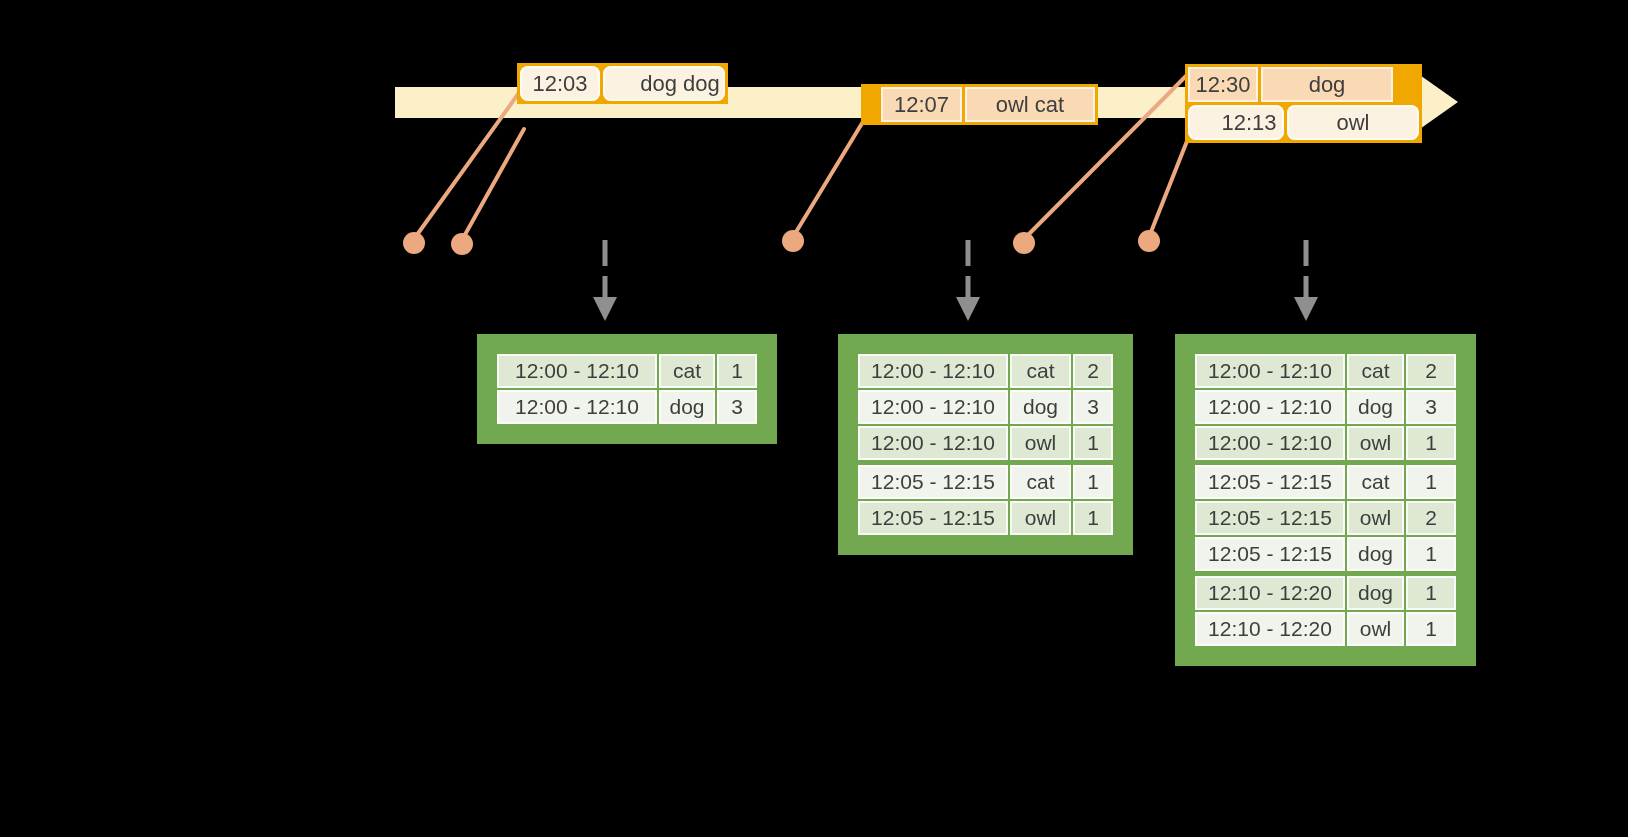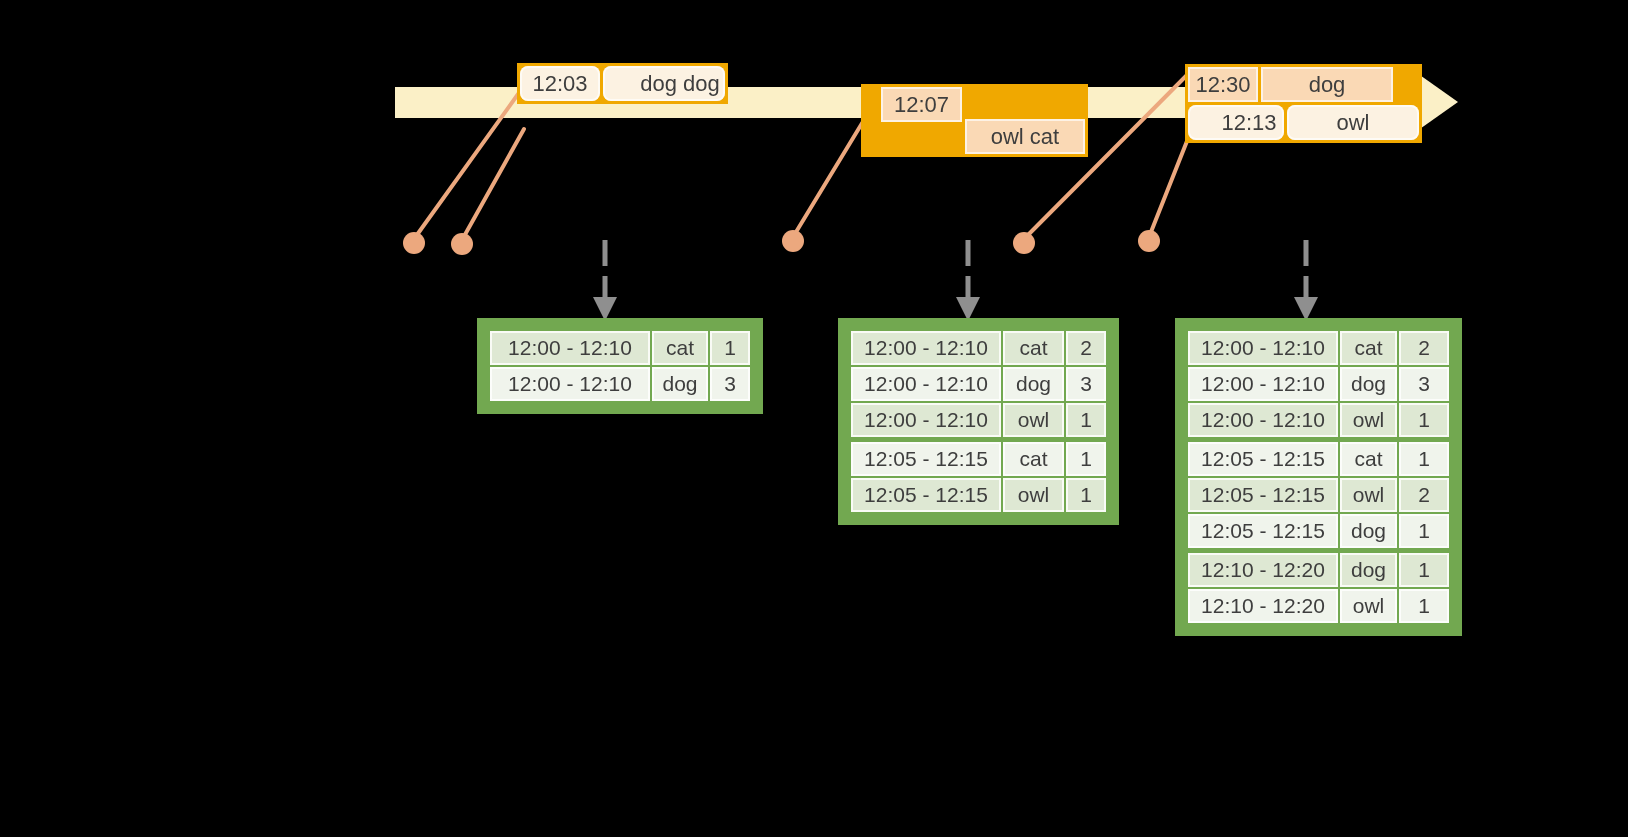--- a/index.html
+++ b/index.html
@@ -37,21 +37,21 @@
   .event-cell{
     height:35px;line-height:35px;text-align:center;
     font-size:22px;
     box-shadow:inset 0 0 0 2px rgba(255,255,255,.65);
   }
   .ev-dark{background:var(--peach,#fad9b5);}
   .ev-light{background:var(--cream,#fcf2e2);border-radius:8px;}
   
   .result-table{
     position:absolute;background:var(--green,#72a850);
-    padding:13px;display:flex;flex-direction:column;gap:2px;
+    padding:20px;display:flex;flex-direction:column;gap:2px;margin-top:16px;
   }
   .table-row{display:flex;gap:2px;}
   .table-row.group-start{margin-top:3px;}
   .table-cell{
     height:34px;line-height:34px;text-align:center;
     font-size:21px;
     box-shadow:inset 0 0 0 2px rgba(255,255,255,.8);
   }
   .tr-dark{background:var(--cell-dark,#dee8d3);}
   .tr-light{background:var(--cell-light,#f0f4ec);}
@@ -88,21 +88,21 @@
   <div id="boxes">
       <div class="event-box" style="left: 517px; top: 63px;">
         <div class="event-row">
           <div class="event-cell ev-light" style="width: 80px;">12:03</div>
           <div class="event-cell ev-light" style="width: 90px; padding-left: 32px;">dog dog</div>
         </div>
       </div>
       <div class="event-box" style="left: 861px; top: 84px; padding-left: 20px;">
         <div class="event-row">
           <div class="event-cell ev-dark" style="width: 81px;">12:07</div>
-          <div class="event-cell ev-dark" style="width: 120px; margin-top: 32px;">owl cat</div>
+          <div class="event-cell ev-dark" style="width: 130px;">owl cat</div>
         </div>
       </div>
       <div class="event-box" style="left: 1185px; top: 64px;">
         <div class="event-row">
           <div class="event-cell ev-dark" style="width: 70px;">12:30</div>
           <div class="event-cell ev-dark" style="width: 132px;">dog</div>
         </div>
         <div class="event-row">
           <div class="event-cell ev-light" style="width: 70px; padding-left: 26px;">12:13</div>
           <div class="event-cell ev-light" style="width: 132px;">owl</div>

